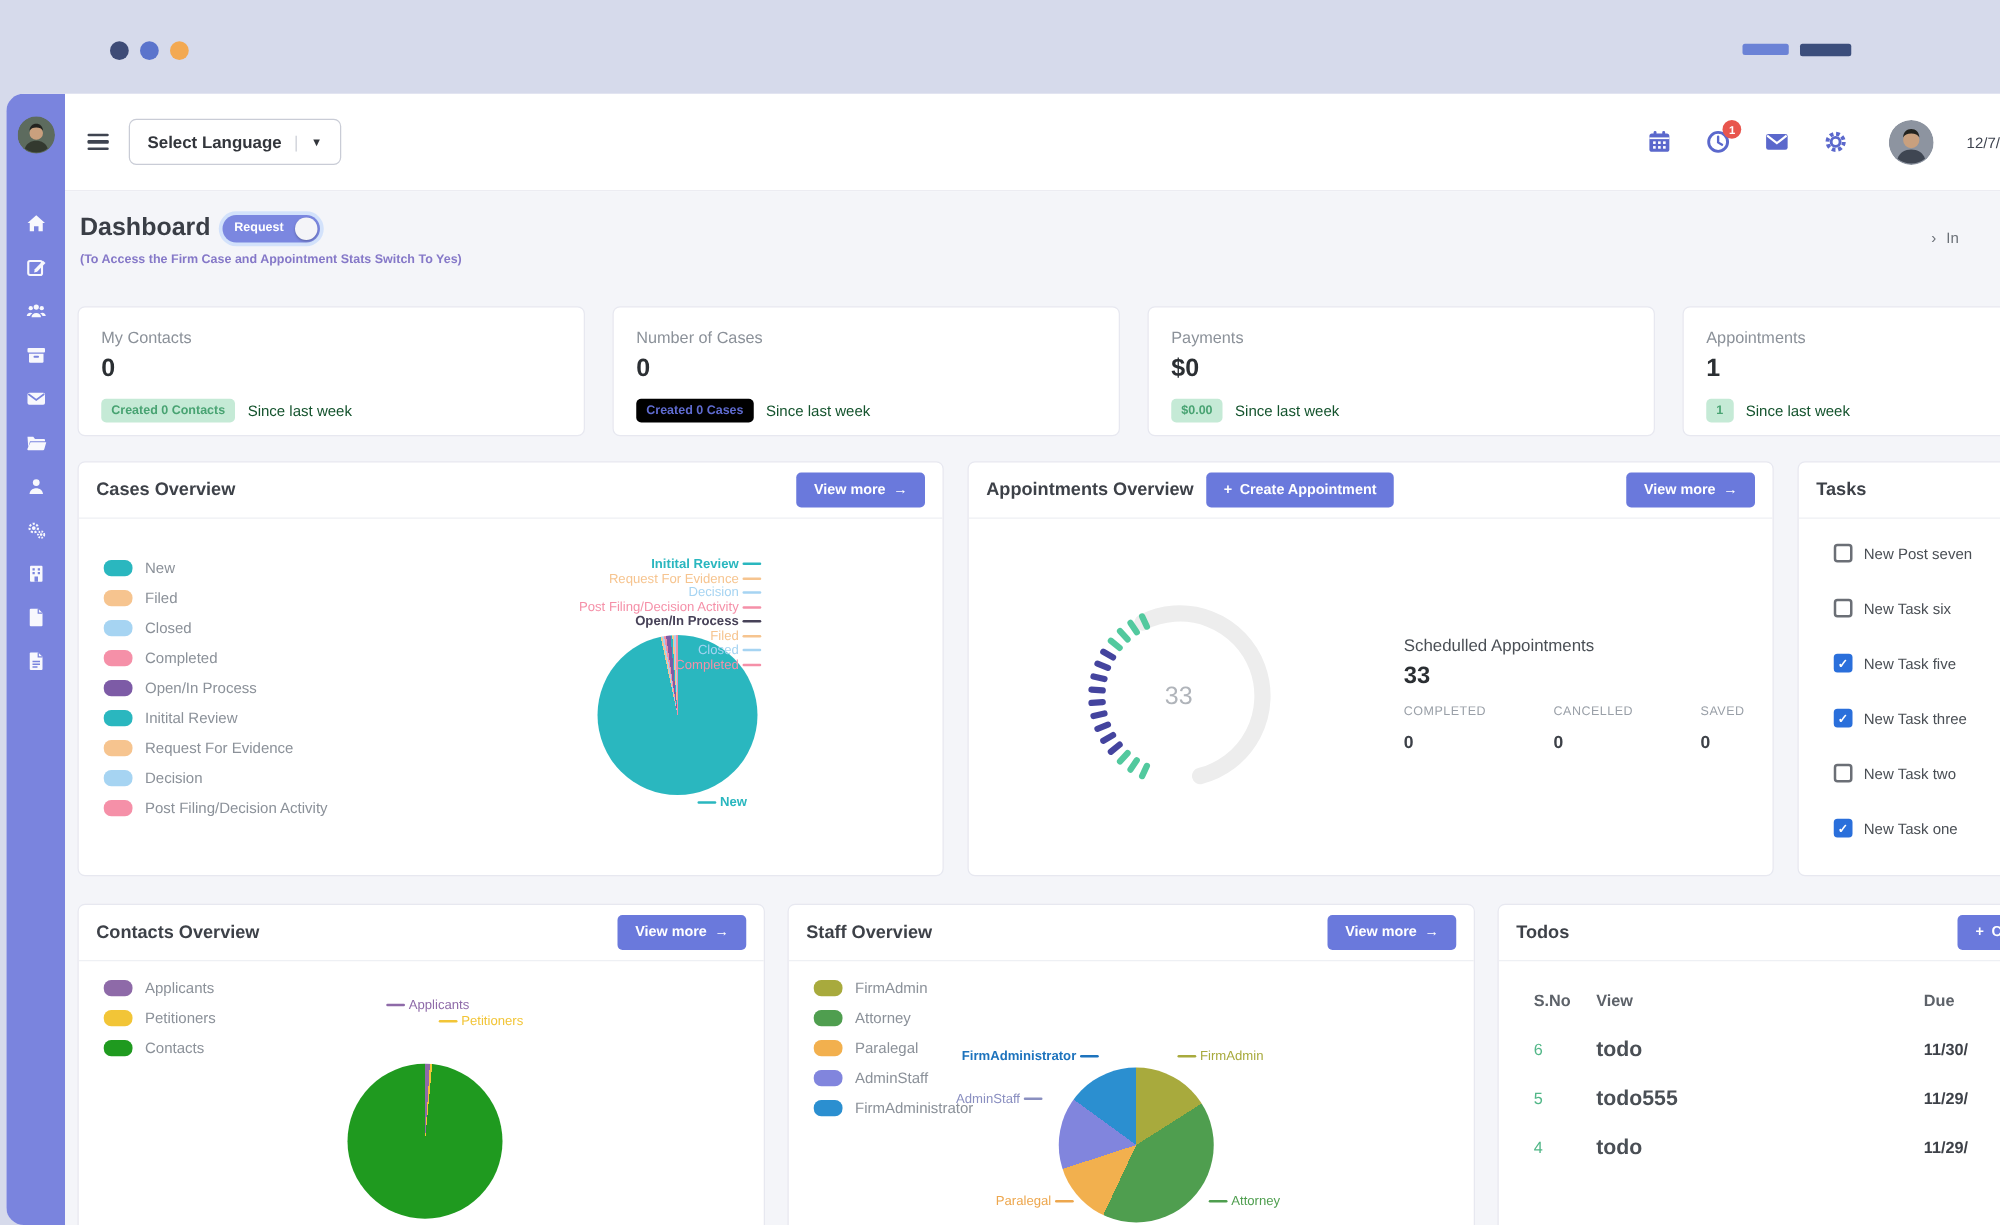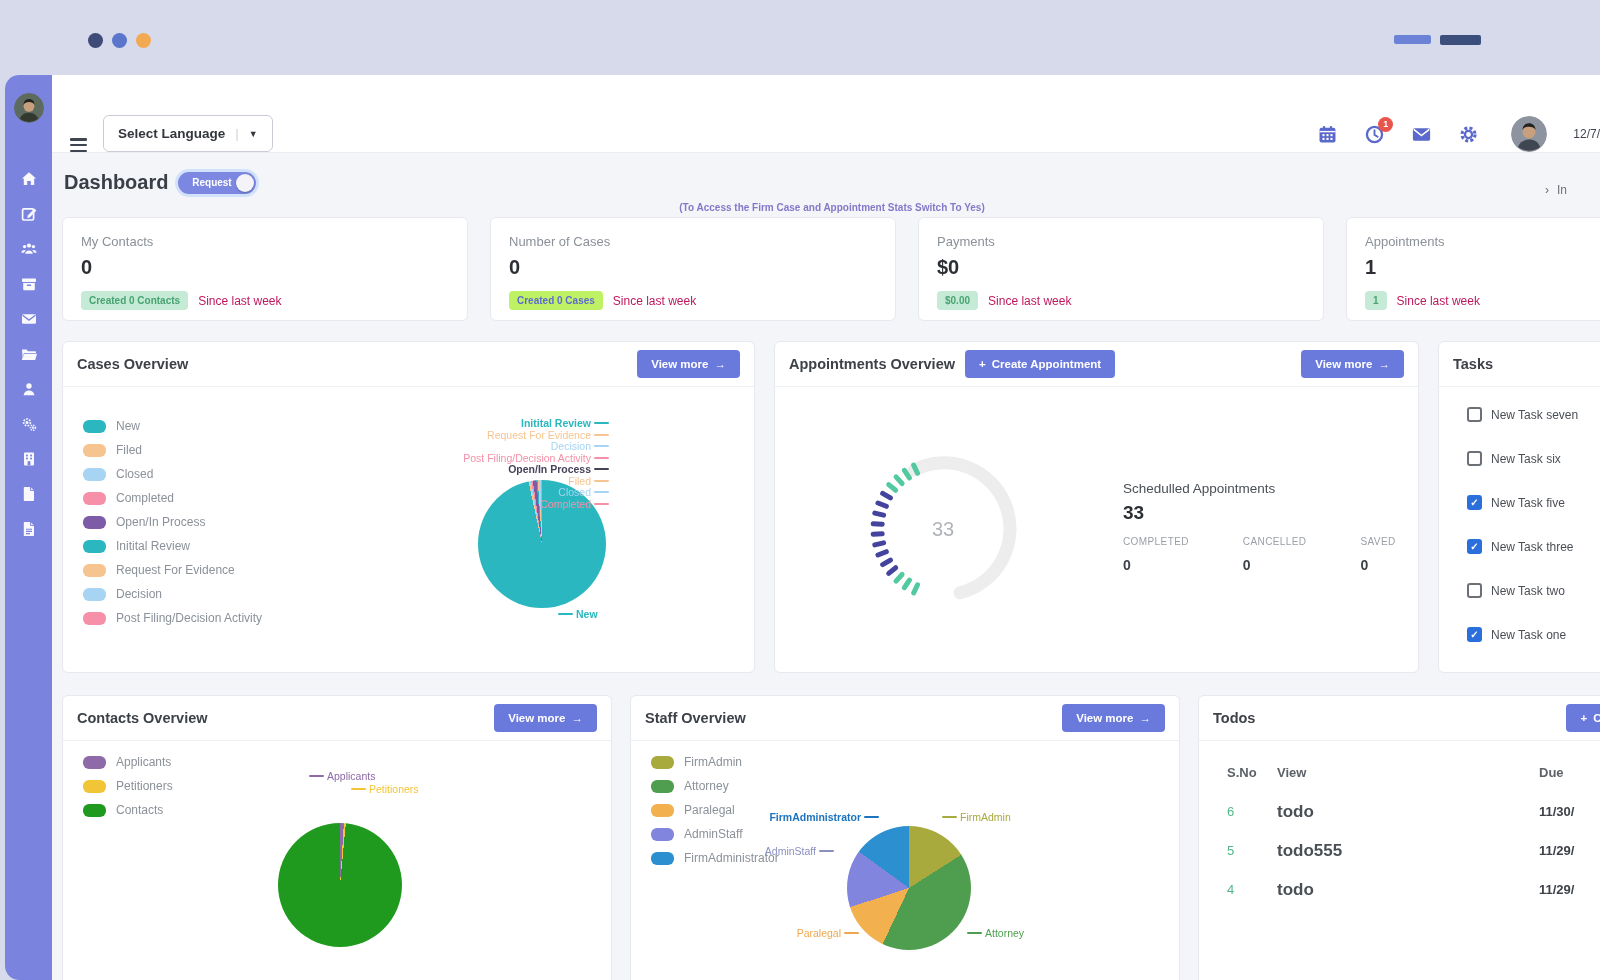--- a/index.html
+++ b/index.html
@@ -10,54 +10,54 @@
   .chrome-bars{position:absolute;top:35px;left:1394px;display:flex;gap:9px;}
   .chrome-bars i{display:block;border-radius:2px;}
   .app{position:absolute;left:5px;top:75px;right:0;bottom:0;background:#fff;
        border-radius:14px 0 0 14px;overflow:hidden;display:flex;}
   .sidebar{width:47px;flex-shrink:0;background:#7a84de;display:flex;flex-direction:column;align-items:center;padding-top:18px;}
   .side-avatar{width:30px;height:30px;border-radius:50%;overflow:hidden;margin-bottom:30px;flex-shrink:0;}
   .side-item{width:18px;height:18px;margin:17px 0;opacity:.95;cursor:pointer;}
   .side-item svg{width:18px;height:18px;display:block;}
   .main{flex:1;min-width:0;display:flex;flex-direction:column;}
   .navbar{height:77px;flex-shrink:0;background:#fff;border-bottom:1px solid #ececf2;
-          display:flex;align-items:flex-end;padding-left:18px;}
+          display:flex;align-items:center;padding-left:18px;}
   .hamburger{display:flex;flex-direction:column;gap:3.5px;margin-right:16px;cursor:pointer;}
   .hamburger i{display:block;width:17px;height:2.2px;background:#3f4450;border-radius:1px;}
   .lang-box{display:flex;align-items:center;gap:10px;border:1px solid #c9ccd6;border-radius:6px;
             padding:10px 14px;font-size:13.5px;font-weight:bold;color:#33363c;background:#fff;cursor:pointer;}
   .lang-box .sep{color:#d0d3da;font-weight:normal;}
   .lang-box .caret{font-size:9px;color:#33363c;}
   .nav-right{margin-left:auto;display:flex;align-items:center;gap:26px;}
   .nav-ic{width:21px;height:21px;position:relative;cursor:pointer;}
   .nav-ic svg{width:21px;height:21px;display:block;}
   .nav-badge{position:absolute;top:-7px;right:-8px;background:#e8554d;color:#fff;font-size:9px;
              font-weight:bold;width:15px;height:15px;border-radius:50%;display:flex;align-items:center;justify-content:center;}
   .nav-avatar{width:36px;height:36px;border-radius:50%;overflow:hidden;margin-left:6px;cursor:pointer;flex-shrink:0;}
   .nav-date{font-size:12px;color:#3f4450;white-space:nowrap;}
   .content{flex:1;background:#f4f5f9;padding:14px 0 0 10px;overflow:hidden;position:relative;}
-  .page-head{margin:4px 0 4px 2px;position:relative;text-align:center;}
+  .page-head{margin:4px 0 32px 2px;position:relative;}
   .ph-row{display:flex;align-items:center;gap:10px;}
   .ph-title{font-size:20px;font-weight:bold;color:#3a3e46;}
   .toggle{width:78px;height:22px;border-radius:12px;background:#7b87e0;display:flex;align-items:center;
           box-shadow:0 0 0 3px #d3e2fb;cursor:pointer;}
   .toggle .t-label{flex:1;color:#fff;font-size:10px;font-weight:bold;padding-left:9px;}
   .toggle .t-knob{width:18px;height:18px;background:#f4f4f8;border-radius:50%;margin-right:2px;box-shadow:0 1px 2px rgba(0,0,0,.25);}
   .ph-sub{margin-top:8px;font-size:10px;font-weight:bold;color:#8578c8;}
   .breadcrumb{position:absolute;left:1481px;top:12px;font-size:12px;color:#6b7077;display:flex;gap:8px;}
   .stats-row{display:flex;gap:22px;width:max-content;margin-bottom:20px;}
   .stat-card{width:406px;height:104px;background:#fff;border:1px solid #e7e8f0;border-radius:6px;
              padding:16px 18px;box-sizing:border-box;position:relative;flex-shrink:0;}
   .stat-label{font-size:13px;color:#8b9199;}
   .stat-value{font-size:20px;font-weight:bold;color:#2b2f33;margin-top:7px;}
   .stat-badge-row{display:flex;align-items:center;gap:10px;margin-top:12px;}
   .stat-badge{font-size:10px;font-weight:bold;padding:4px 8px;border-radius:4px;}
   .badge-green{background:#c5ead6;color:#48a372;}
-  .badge-purple{background:#bef264;color:#5f6bd0;}
-  .stat-note{font-size:12px;color:#be185d;}
+  .badge-purple{background:#000000;color:#5f6bd0;}
+  .stat-note{font-size:12px;color:#14532d;}
   .row2,.row3{display:flex;width:max-content;}
   .row2{gap:19px;margin-bottom:22px;}
   .row3{gap:18px;}
   .card{background:#fff;border:1px solid #e7e8f0;border-radius:6px;box-sizing:border-box;flex-shrink:0;}
   .card-head{height:44px;display:flex;align-items:center;padding:0 14px;border-bottom:1px solid #eef0f4;}
   .card-title{font-size:14.5px;font-weight:bold;color:#3d4148;white-space:nowrap;}
   .btn-purple{background:#6a79dc;color:#fff;font-size:11.5px;font-weight:bold;border:none;
               border-radius:4px;padding:8px 14px;display:flex;align-items:center;gap:6px;cursor:pointer;white-space:nowrap;}
   .ml-auto{margin-left:auto;}
   .cases-card{width:693px;height:332px;}
@@ -473,21 +473,21 @@
           </div>
         </div>
 
         <div class="card tasks-card">
           <div class="card-head">
             <span class="card-title">Tasks</span>
           </div>
           <div class="tasks-body" id="tasks-list">
               <div class="task-item">
                 <span class="cbx off"></span>
-                <span class="task-label">New Task seven</span>
+                <span class="task-label">New Post seven</span>
               </div>
               <div class="task-item">
                 <span class="cbx off"></span>
                 <span class="task-label">New Task six</span>
               </div>
               <div class="task-item">
                 <span class="cbx on">✓</span>
                 <span class="task-label">New Task five</span>
               </div>
               <div class="task-item">

